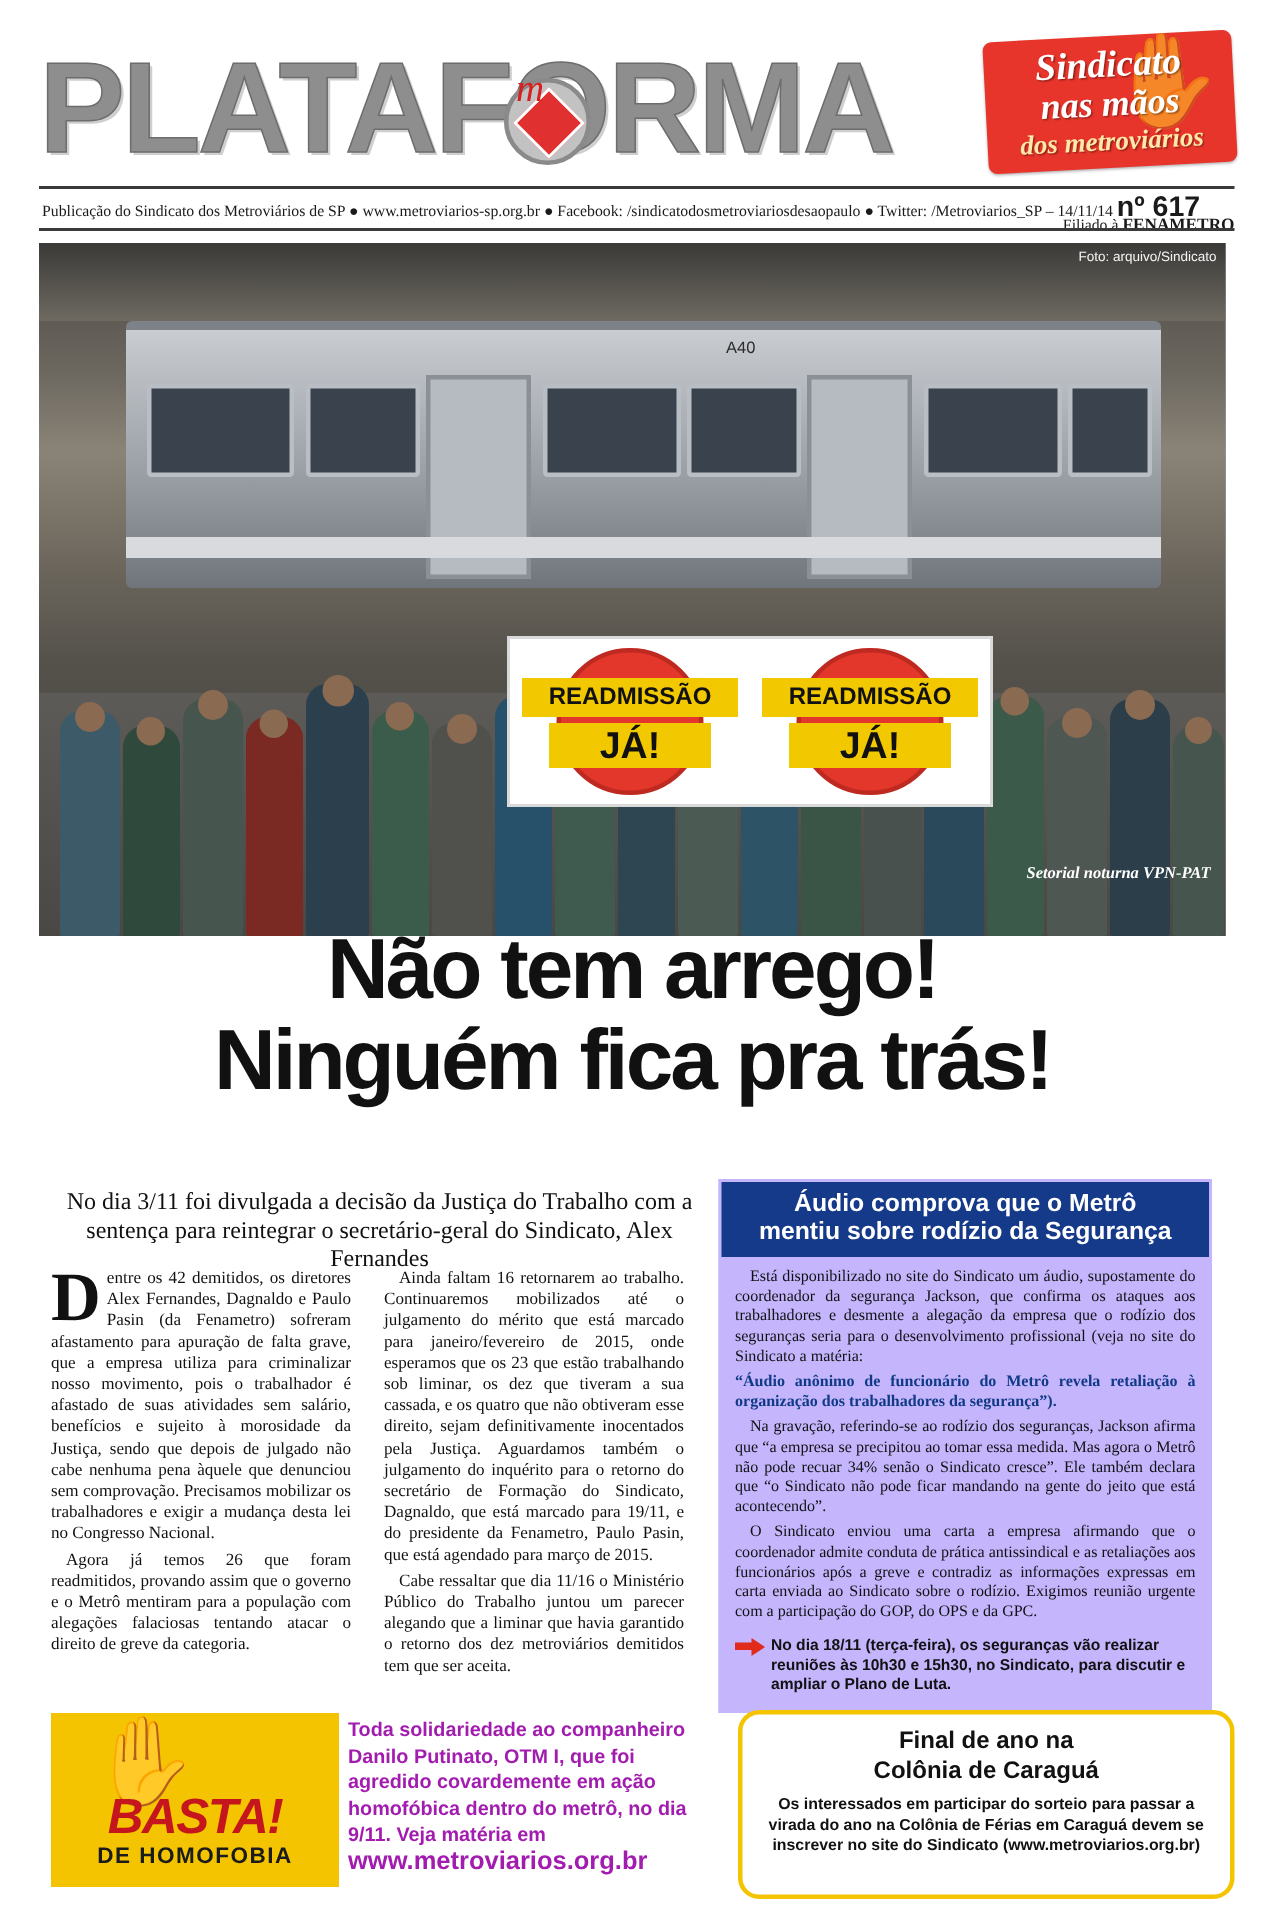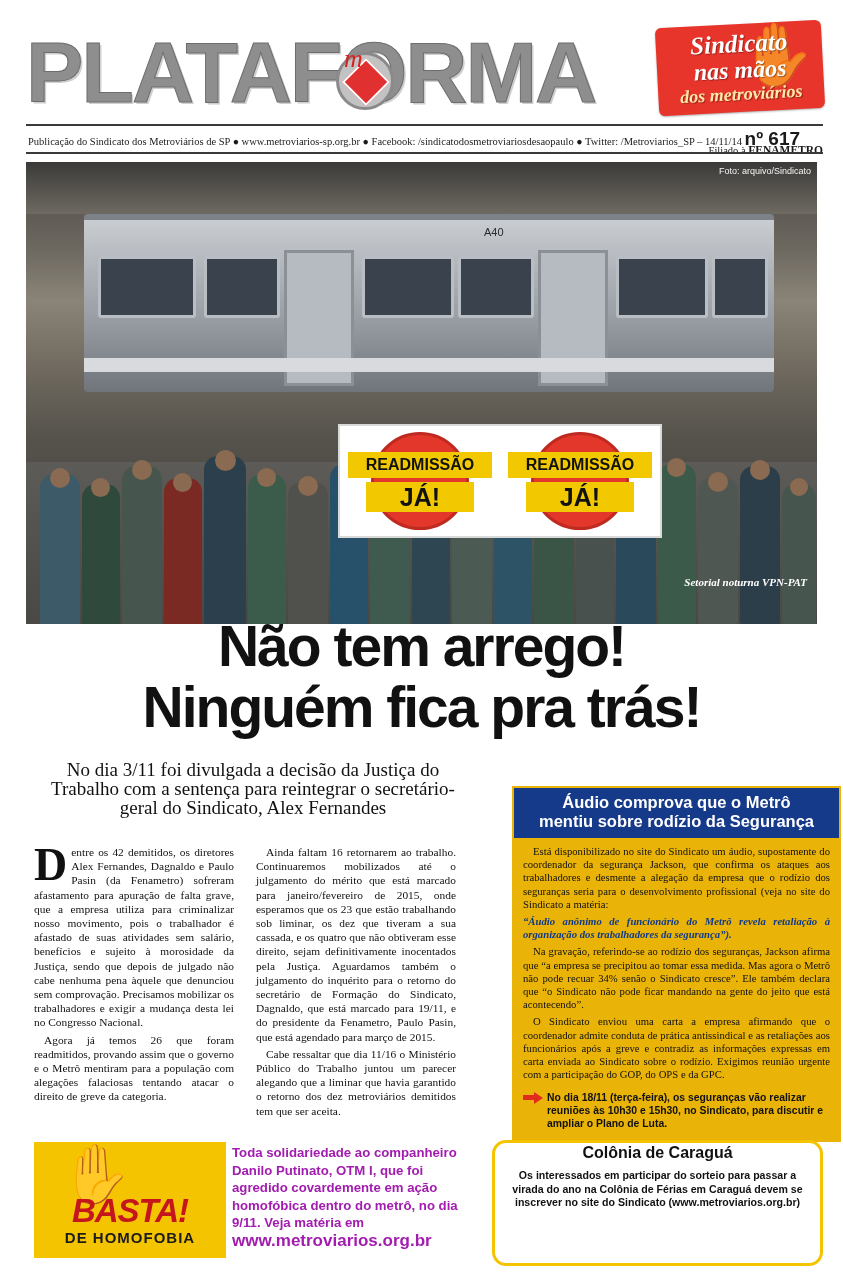--- a/index.html
+++ b/index.html
@@ -77,45 +77,45 @@
 
   
   .headline{position:absolute;left:0;top:618px;width:843px;text-align:center;}
   .headline .l{
     font-family:"Liberation Sans",sans-serif;font-weight:bold;
     font-size:57px;line-height:57px;letter-spacing:-2px;color:#111;
   }
   .headline .l2{margin-top:4px;}
 
   .deck{
-    position:absolute;left:38px;top:760px;width:430px;text-align:center;
-    font-family:"Liberation Serif",serif;font-size:19px;line-height:19px;color:#111;
+    position:absolute;left:38px;top:792px;width:430px;text-align:center;
+    font-family:"Liberation Serif",serif;font-size:16px;line-height:19px;color:#111;
   }
 
   
   .cols{position:absolute;left:34px;top:845px;width:440px;height:290px;}
   .col{position:absolute;top:0;width:200px;font-size:11.4px;line-height:14.2px;text-align:justify;}
   .col.c1{left:0;}
   .col.c2{left:222px;}
   .col p{margin:0 0 3px 0;text-indent:10px;}
   .col p.noind{text-indent:0;}
   .dropcap{
     float:left;font-family:"Liberation Serif",serif;font-weight:bold;
     font-size:46px;line-height:36px;padding:2px 4px 0 0;color:#111;
   }
 
   
-  .audiobox{position:absolute;left:512px;top:786px;width:325px;height:352px;border:2px solid #eab308;background:#eab308;}
+  .audiobox{position:absolute;left:479px;top:786px;width:325px;height:352px;border:2px solid #c4b5fd;background:#c4b5fd;}
   .audiobox .hdr{background:#163a8a;color:#fff;padding:5px 6px 7px;text-align:center;}
   .audiobox .hdr .h1,.audiobox .hdr .h2{
     font-family:"Liberation Sans",sans-serif;font-weight:bold;font-size:16.5px;line-height:19px;
   }
   .audiobox .body{padding:7px 9px 0;font-size:10.7px;line-height:13.2px;text-align:justify;}
   .audiobox .body p{margin:0 0 4px;text-indent:10px;}
-  .audiobox .body p.quote{font-style:italic;font-weight:bold;color:#103a86;text-indent:0;}
+  .audiobox .body p.quote{font-weight:bold;color:#103a86;text-indent:0;}
   .audiobox .callout{position:absolute;left:9px;right:9px;bottom:10px;font-family:"Liberation Sans",sans-serif;font-weight:bold;font-size:10.4px;line-height:13px;color:#111;padding-left:24px;}
   .arrow{position:absolute;left:0;top:1px;width:20px;height:11px;}
   .arrow .shaft{position:absolute;left:0;top:3px;width:13px;height:5px;background:#e02b1d;}
   .arrow .tip{position:absolute;left:11px;top:0;width:0;height:0;border-left:9px solid #e02b1d;border-top:6px solid transparent;border-bottom:6px solid transparent;}
 
   
   .basta{position:absolute;left:34px;top:1142px;width:440px;height:116px;}
   .basta .yellow{position:absolute;left:0;top:0;width:192px;height:116px;background:#f5c400;overflow:hidden;}
   .basta .hand{position:absolute;left:26px;top:4px;font-size:58px;line-height:58px;color:#d4232b;}
   .basta .bwrap{position:absolute;left:0;top:52px;width:192px;text-align:center;}
@@ -289,17 +289,18 @@
         <div class="b2">DE HOMOFOBIA</div>
       </div>
     </div>
     <div class="note">
       <span>Toda solidariedade ao companheiro Danilo Putinato, OTM I, que foi agredido covardemente em ação homofóbica dentro do metrô, no dia 9/11. Veja matéria em</span>
       <div class="url">www.metroviarios.org.br</div>
     </div>
   </div>
 
   <div class="colonia">
+    <div class="t1">Final de ano na</div>
     <div class="t2">Colônia de Caraguá</div>
     <div class="body">Os interessados em participar do sorteio para passar a virada do ano na Colônia de Férias em Caraguá devem se inscrever no site do Sindicato (www.metroviarios.org.br)</div>
   </div>
 
 </div>
 
 </body></html>

